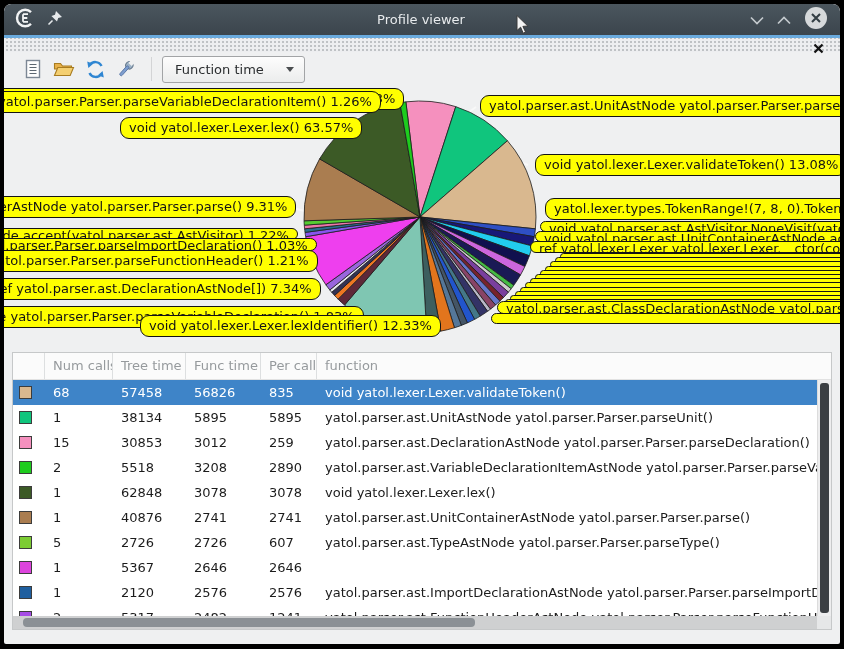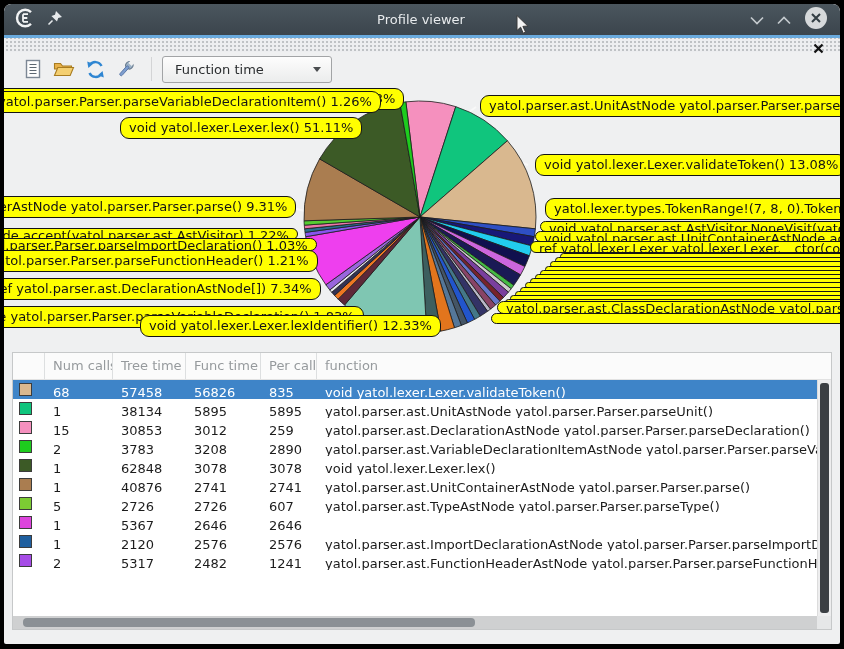--- a/index.html
+++ b/index.html
@@ -26,21 +26,21 @@
     background-image:radial-gradient(#bfc2c5 1px,transparent 1.1px);
     background-size:4px 4px;background-position:1px 2px;
   }
   .dock-x{position:absolute;right:16px;top:1px;width:11px;height:11px;cursor:default;}
   
   .toolbar{position:absolute;left:0;top:48px;width:100%;height:34px;display:flex;align-items:center;}
   .tool-btn{width:26px;height:26px;display:flex;align-items:center;justify-content:center;margin-left:5px;}
   .tool-btn:first-child{margin-left:16px;}
   .tool-sep{width:1px;height:24px;background:#d3d4d6;margin:0 10px 0 12px;}
   .combo{
-    width:170px;height:27px;border:1px solid #a2a4a6;border-radius:3px;
+    width:143px;height:27px;border:1px solid #a2a4a6;border-radius:3px;
     background:linear-gradient(#fdfdfd,#ebecec);display:flex;align-items:center;
     padding:0 10px 0 12px;box-sizing:border-box;font-size:13px;color:#2b2e30;
   }
   .combo .arrow{margin-left:auto;width:0;height:0;border-left:4px solid transparent;border-right:4px solid transparent;border-top:5px solid #4a4d50;}
   
   .chart-area{position:absolute;left:0;top:82px;width:836px;height:262px;overflow:hidden;}
   .chart-area svg.pie{position:absolute;left:0;top:0;}
   .callout{
     position:absolute;background:#ffff00;border:1px solid #141414;border-radius:9px;
     padding:1px 8px 2px 8px;font-size:13px;color:#141414;white-space:nowrap;
@@ -49,21 +49,21 @@
   .callout.squish{overflow:hidden;padding-top:0;padding-bottom:0;}
   
   .table-panel{
     position:absolute;left:8px;top:348px;width:820px;height:278px;background:#fff;
     border:1px solid #c6c8c9;box-sizing:border-box;overflow:hidden;
   }
   .thead{display:flex;height:26px;background:#fbfbfb;border-bottom:1px solid #e2e2e2;color:#969a9d;font-size:13px;}
   .thead .tcell{line-height:25px;border-right:1px solid #dddfe0;}
   .thead .tcell:last-child{border-right:none;}
   .tbody{position:absolute;left:0;top:27px;right:14px;bottom:13px;overflow:hidden;}
-  .trow{display:flex;height:19px;font-size:13px;color:#1c1c1c;background:#fff;}
+  .trow{display:flex;height:25px;font-size:13px;color:#1c1c1c;background:#fff;}
   .trow.selected{background:#3e84c8;color:#fff;}
   .tcell{box-sizing:border-box;padding-left:8px;white-space:nowrap;overflow:hidden;line-height:25px;}
   .c-swatch{width:32px;display:flex;align-items:center;padding-left:6px;}
   .swatch{width:13px;height:13px;border:1px solid #3c3c3c;box-sizing:border-box;}
   .c-num{width:68px;} .c-tree{width:73px;} .c-func{width:75px;} .c-per{width:56px;}
   .c-fn{flex:1;}
   .vscroll{position:absolute;right:0;top:27px;width:13px;bottom:13px;background:#ededee;border-left:1px solid #dcdcdc;}
   .vscroll .handle{position:absolute;left:2px;right:2px;top:3px;bottom:3px;background:#3b3f43;border-radius:3px;}
   .hscroll{position:absolute;left:0;right:14px;bottom:0;height:13px;background:#cfd0d1;}
   .hscroll .handle{position:absolute;left:10px;top:2px;height:9px;width:452px;background:#8b9095;border-radius:4px;}
@@ -199,21 +199,21 @@
         <path d="M416,131 L300.60,142.79 A116,116 0 0 1 300.29,139.16 Z" fill="#ee77aa" stroke="#1c1c1c" stroke-width="0.8"></path>
         <path d="M416,131 L300.29,139.16 A116,116 0 0 1 300.06,134.80 Z" fill="#55cc33" stroke="#1c1c1c" stroke-width="0.8"></path>
         <path d="M416,131 L300.06,134.80 A116,116 0 0 1 315.62,72.86 Z" fill="#aa7d50" stroke="#1c1c1c" stroke-width="0.8"></path>
         <path d="M416,131 L315.62,72.86 A116,116 0 0 1 395.89,16.76 Z" fill="#3c5a26" stroke="#1c1c1c" stroke-width="0.8"></path>
         <path d="M416,131 L395.89,16.76 A116,116 0 0 1 401.86,15.86 Z" fill="#1ecc1e" stroke="#1c1c1c" stroke-width="0.8"></path>
       </svg>
     <div id="callout-layer">
         <div class="callout" style="left: -148px; top: 2px;">yatol.parser.ast.DeclarationAstNode yatol.parser.Parser.parseDeclaration() 7.03%</div>
         <div class="callout" style="left: -336px; top: 5px;">yatol.parser.ast.VariableDeclarationItemAstNode yatol.parser.Parser.parseVariableDeclarationItem() 1.26%</div>
         <div class="callout" style="left: 476px; top: 9px;">yatol.parser.ast.UnitAstNode yatol.parser.Parser.parseUnit() 8.68%</div>
-        <div class="callout" style="left: 116px; top: 31px;">void yatol.lexer.Lexer.lex() 51.11%</div>
+        <div class="callout" style="left: 116px; top: 31px;">void yatol.lexer.Lexer.lex() 63.57%</div>
         <div class="callout" style="left: 531px; top: 68px;">void yatol.lexer.Lexer.validateToken() 13.08%</div>
         <div class="callout" style="left: -196px; top: 110px;">yatol.parser.ast.UnitContainerAstNode yatol.parser.Parser.parse() 9.31%</div>
         <div class="callout" style="left: 541px; top: 112px;">yatol.lexer.types.TokenRange!(7, 8, 0).TokenRange yatol.lexer.Lexer</div>
         <div class="callout squish" style="left: 536px; top: 135px; height: 11px; line-height: 13px;">void yatol.parser.ast.AstVisitor.NoneVisit(yatol.parser.ast</div>
         <div class="callout squish" style="left: 531px; top: 145px; height: 11px; line-height: 13px;">void yatol.parser.ast.UnitContainerAstNode.accept(yatol.parser</div>
         <div class="callout squish" style="left: 526px; top: 155px; height: 12px; line-height: 13px;">ref yatol.lexer.Lexer yatol.lexer.Lexer.__ctor(const(char)[])</div>
         <div class="callout squish" style="left: 556px; top: 167px; height: 7px; line-height: 13px; width: 760px;"></div>
         <div class="callout squish" style="left: 551px; top: 171px; height: 7px; line-height: 13px; width: 760px;"></div>
         <div class="callout squish" style="left: 546px; top: 175px; height: 7px; line-height: 13px; width: 760px;"></div>
         <div class="callout squish" style="left: 541px; top: 180px; height: 7px; line-height: 13px; width: 760px;"></div>
@@ -274,21 +274,21 @@
           <div class="tcell c-tree">30853</div>
           <div class="tcell c-func">3012</div>
           <div class="tcell c-per">259</div>
           <div class="tcell c-fn">yatol.parser.ast.DeclarationAstNode yatol.parser.Parser.parseDeclaration()</div>
         </div>
         <div class="trow">
           <div class="tcell c-swatch">
             <span class="swatch" style="background: rgb(30, 204, 30);"></span>
           </div>
           <div class="tcell c-num">2</div>
-          <div class="tcell c-tree">3783</div>
+          <div class="tcell c-tree">5518</div>
           <div class="tcell c-func">3208</div>
           <div class="tcell c-per">2890</div>
           <div class="tcell c-fn">yatol.parser.ast.VariableDeclarationItemAstNode yatol.parser.Parser.parseVariableDeclarationItem()</div>
         </div>
         <div class="trow">
           <div class="tcell c-swatch">
             <span class="swatch" style="background: rgb(60, 90, 38);"></span>
           </div>
           <div class="tcell c-num">1</div>
           <div class="tcell c-tree">62848</div>

